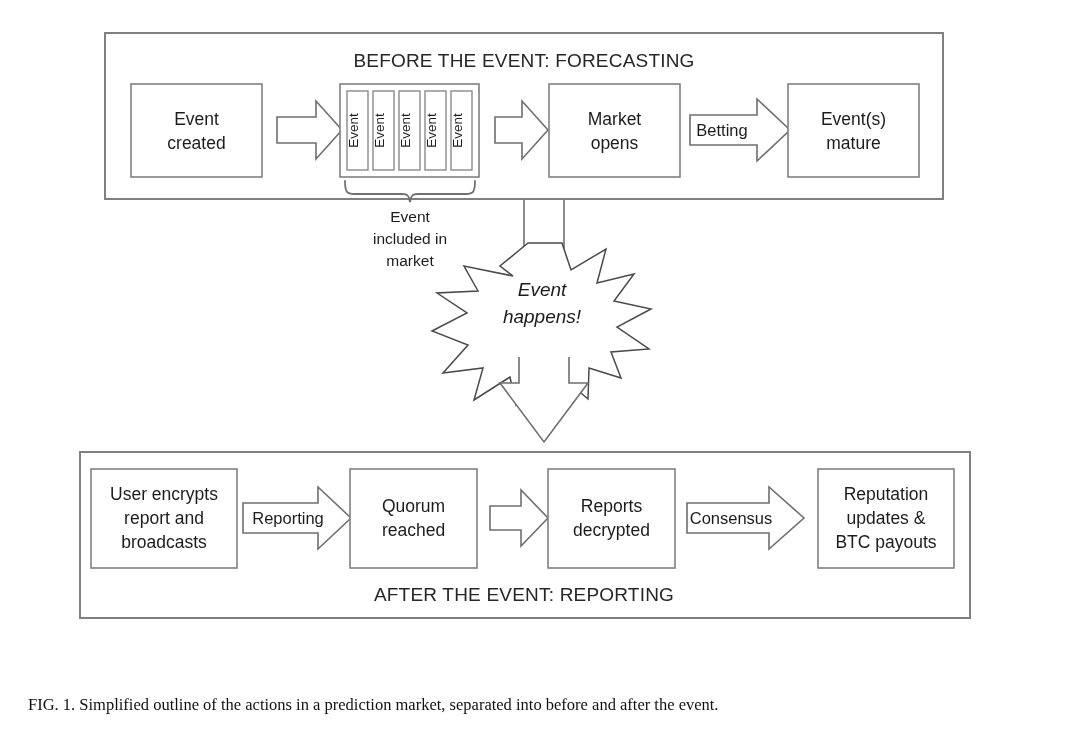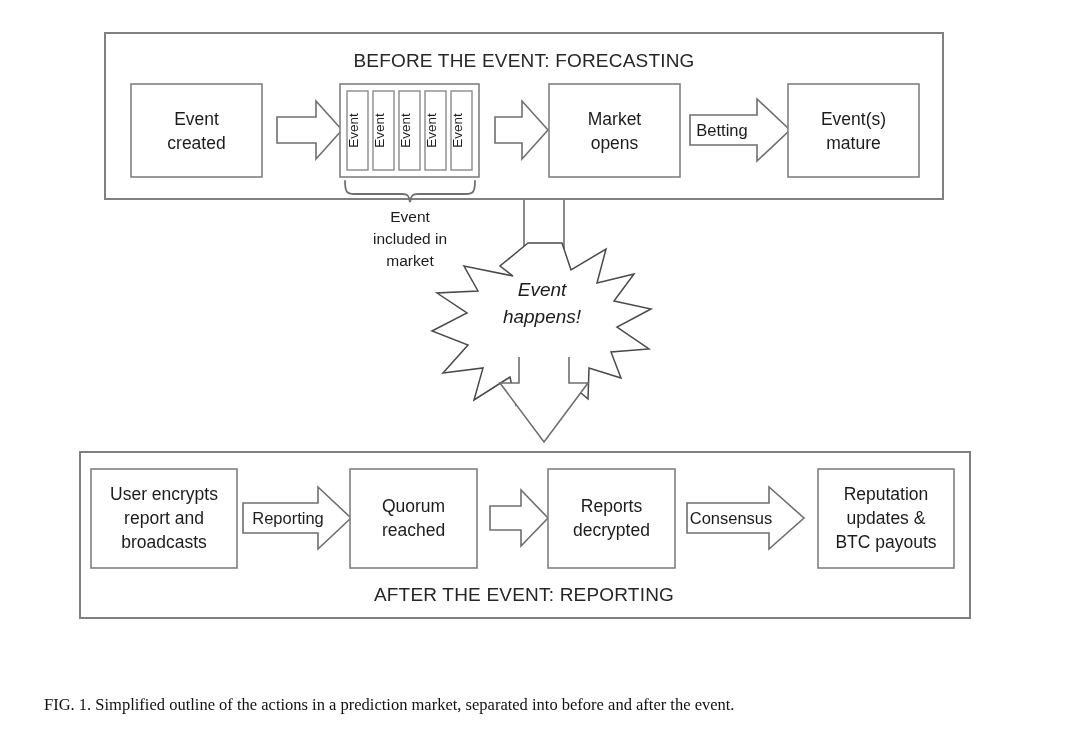--- a/index.html
+++ b/index.html
@@ -88,21 +88,21 @@
     fill: #1c1c1c;
   }
   .burst-label {
     font-family: "Liberation Sans", sans-serif;
     font-size: 19px;
     font-style: italic;
     fill: #1c1c1c;
   }
   .caption {
     position: absolute;
-    left: 44px;
+    left: 28px;
     top: 695px;
     width: 1000px;
     font-family: "Liberation Serif", serif;
     font-size: 16.5px;
     color: #111111;
     white-space: nowrap;
   }
 </style>
 </head>
 <body>

